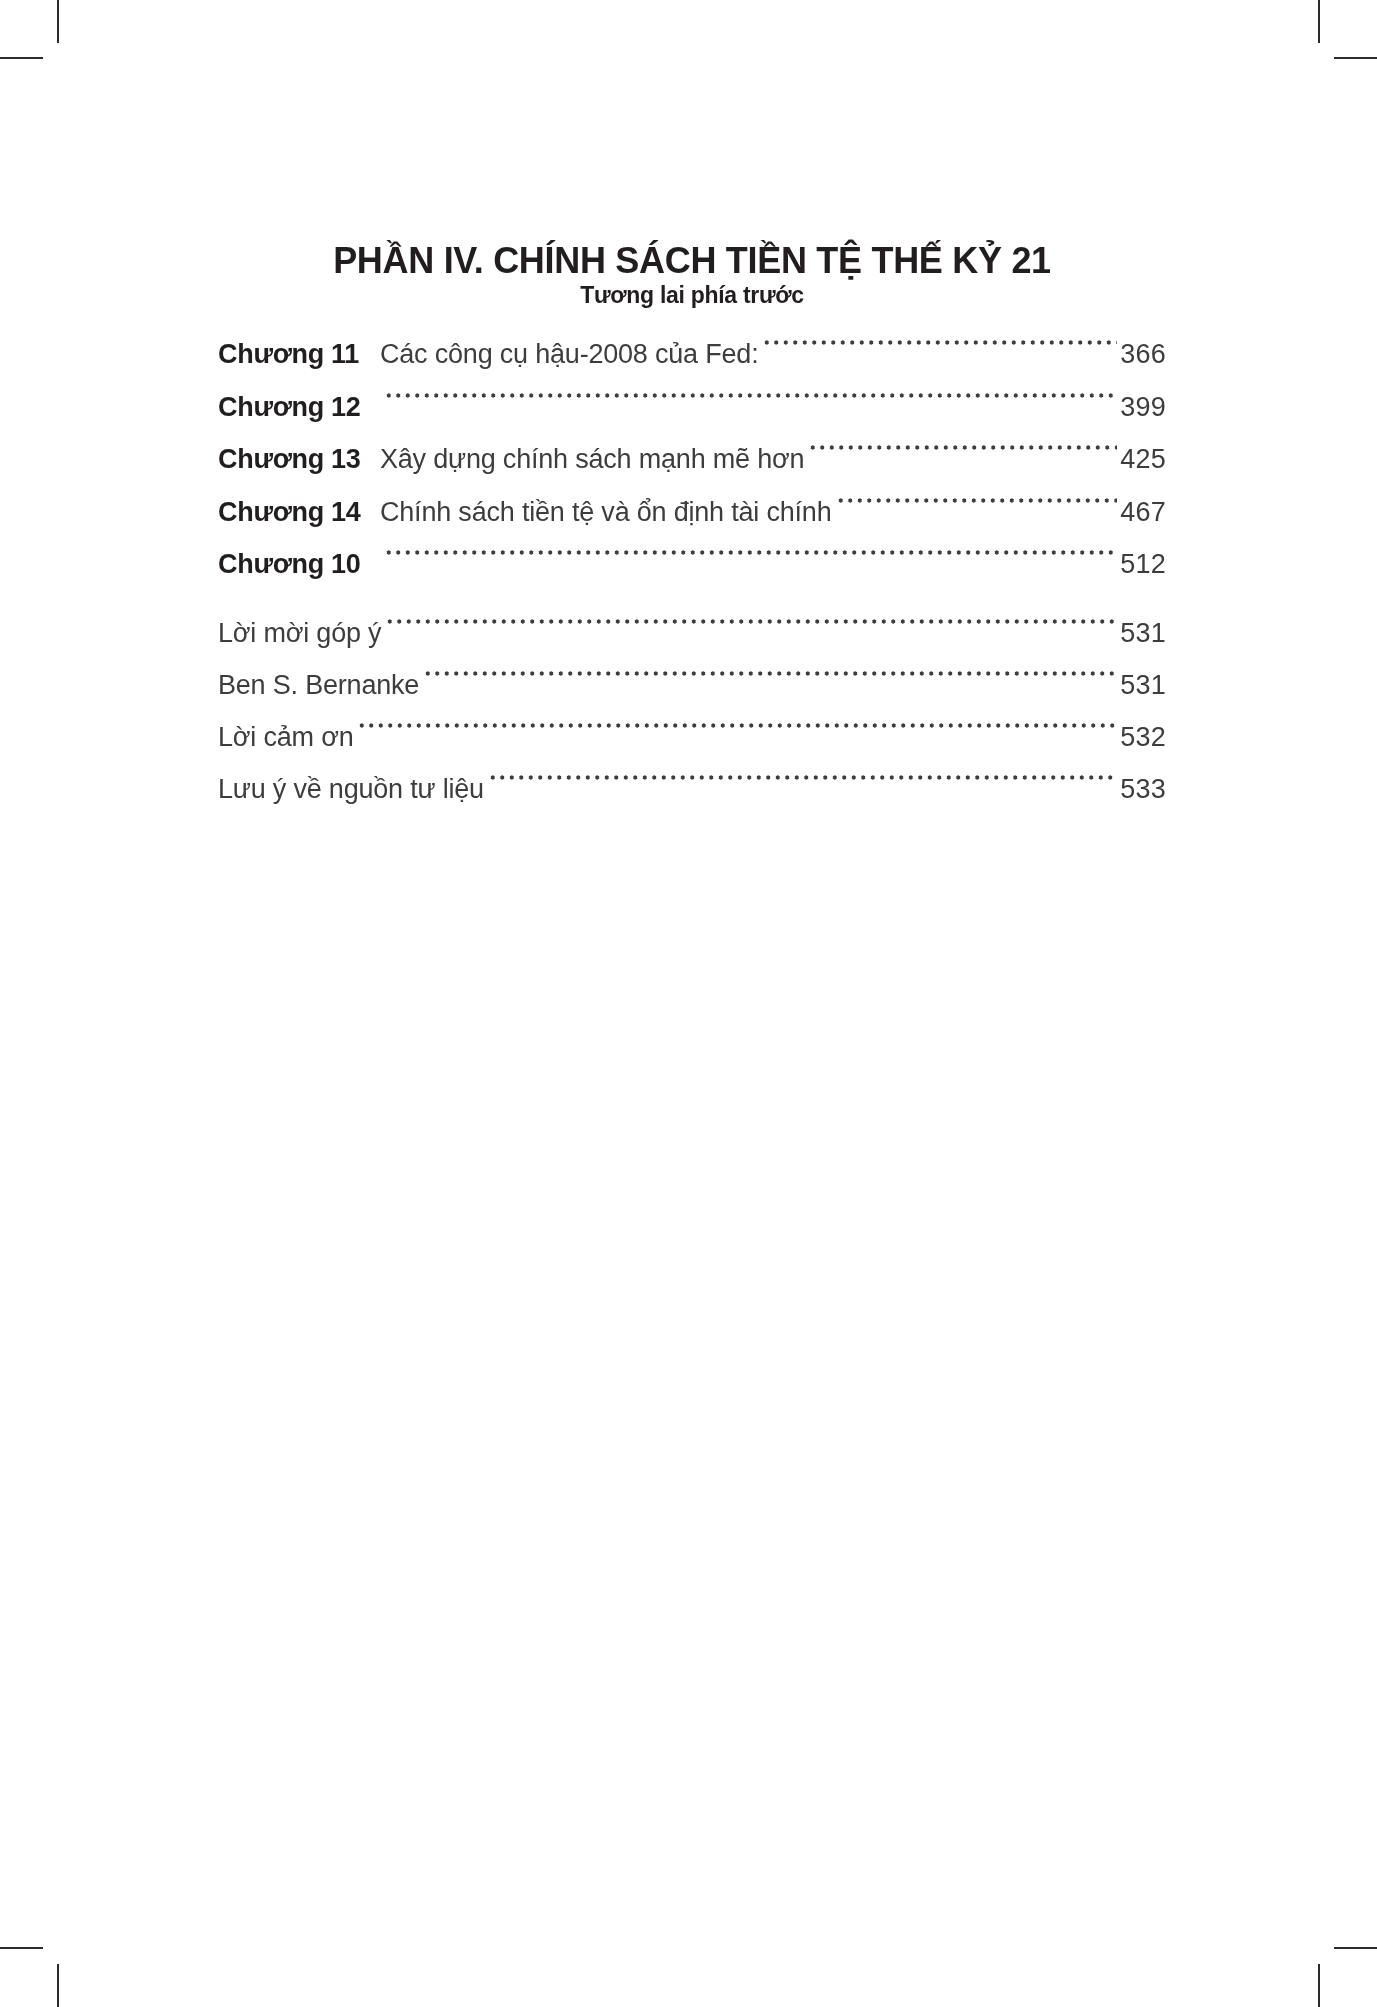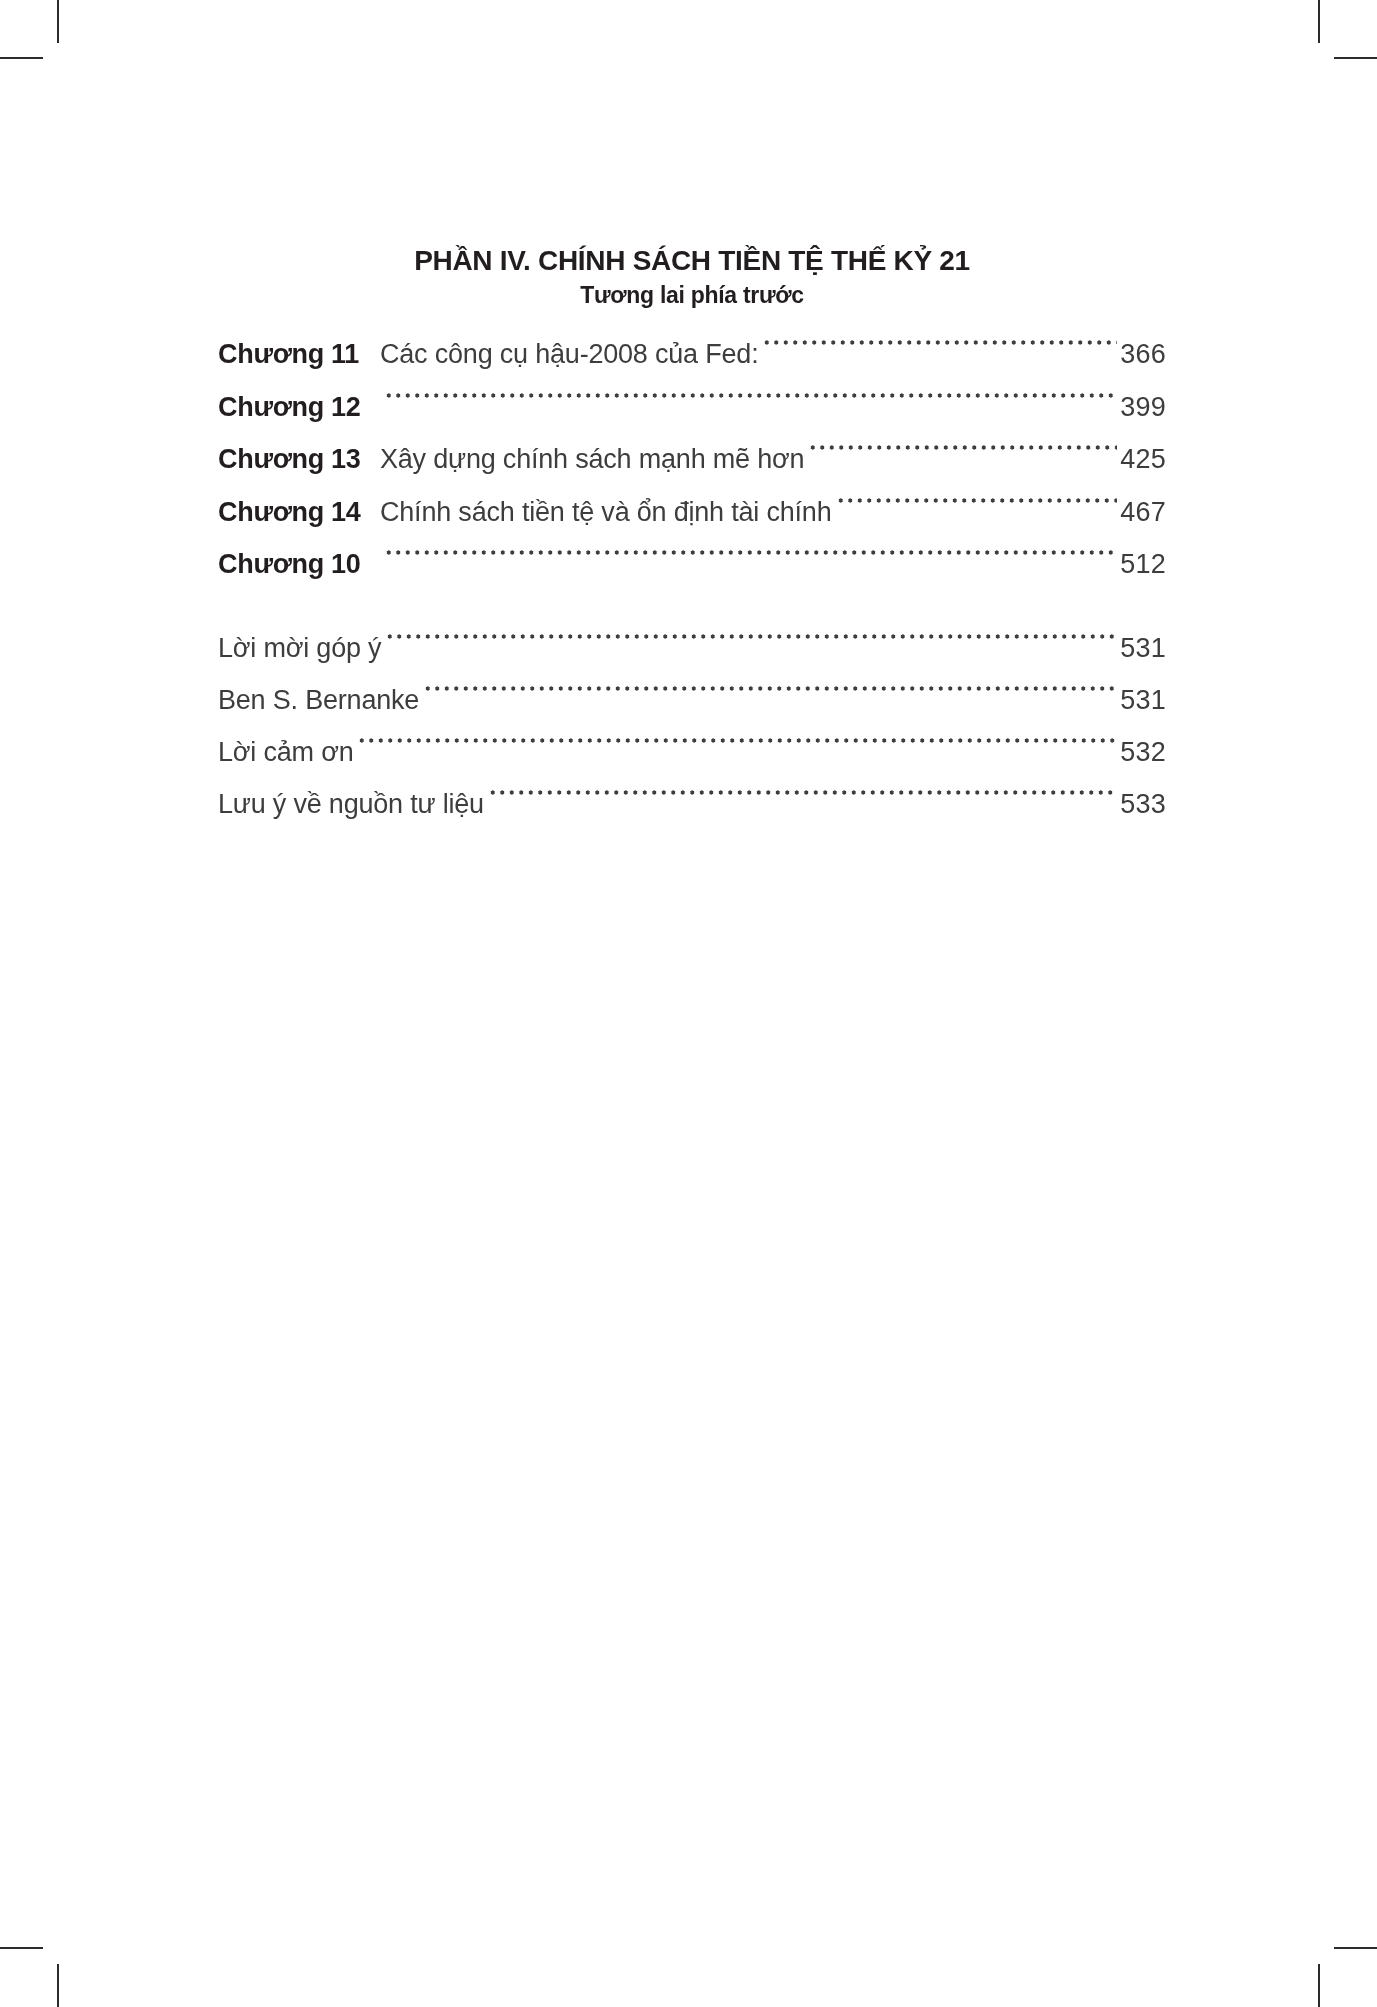--- a/index.html
+++ b/index.html
@@ -30,21 +30,21 @@
   
   .content {
     position: absolute;
     left: 218px;
     top: 243px;
     width: 948px;
   }
 
   .section-header { text-align: center; }
   .section-title {
-    font-size: 28px;
+    font-size: 36px;
     font-weight: 700;
     line-height: 35px;
     color: #221e1f;
     letter-spacing: -0.3px;
     white-space: nowrap;
   }
   .section-subtitle {
     font-size: 23px;
     font-weight: 700;
     line-height: 34px;
@@ -79,21 +79,21 @@
     background-size: 9.5px 9px;
     background-repeat: repeat-x;
     background-position: left calc(100% - 1px);
   }
   .page-num {
     flex: 0 0 auto;
     color: #3d3d3d;
     letter-spacing: 0.2px;
   }
 
-  .backmatter-list { margin-top: 31px; }
+  .backmatter-list { margin-top: 16px; }
   .backmatter-list .row { height: 52px; }
 </style>
 </head>
 <body>
 
 <div class="page-root">
 
   <div class="crop v tl-v"></div>
   <div class="crop h tl-h"></div>
   <div class="crop v tr-v"></div>

